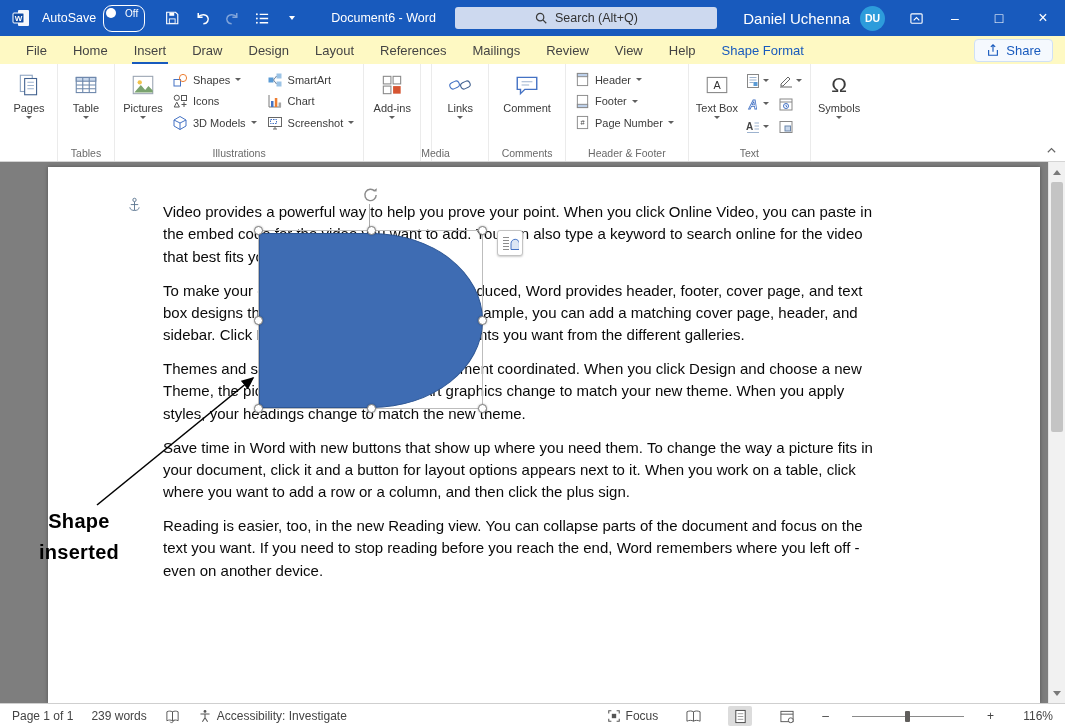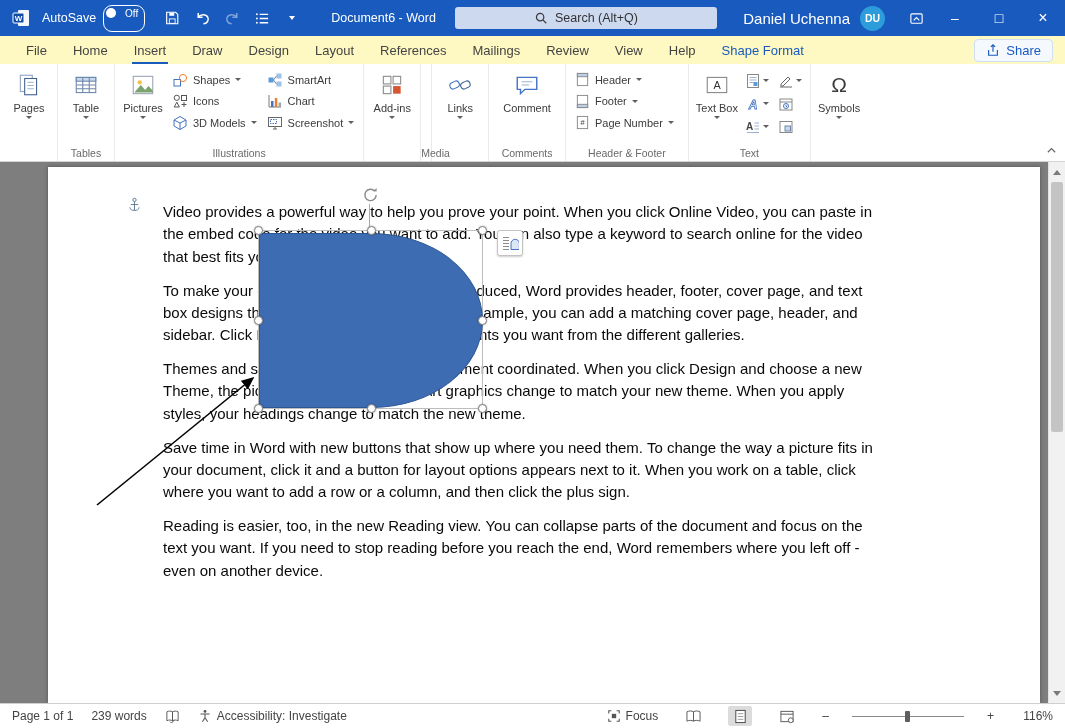--- a/index.html
+++ b/index.html
@@ -514,20 +514,24 @@
   </div>
 
   <svg class="annot-arrow" width="185" height="145">
     <defs>
         <marker id="ah" markerWidth="10" markerHeight="10" refX="7" refY="3.5" orient="auto">
           <path d="M0 0L8 3.5L0 7z" fill="#000"></path>
         </marker>
       </defs>
     <line x1="12" y1="137" x2="168" y2="10" stroke="#000" stroke-width="1.6" marker-end="url(#ah)"></line>
   </svg>
+  <div class="annot-text">
+    <div>Shape</div>
+    <div>inserted</div>
+  </div>
 
   <div class="scrollbar">
     <div class="sb-arrow" style="top:2px">
         <span class="tri-up"></span>
       </div>
     <div class="sb-thumb"></div>
     <div class="sb-arrow" style="bottom:2px">
         <span class="tri-down"></span>
       </div>
   </div>

